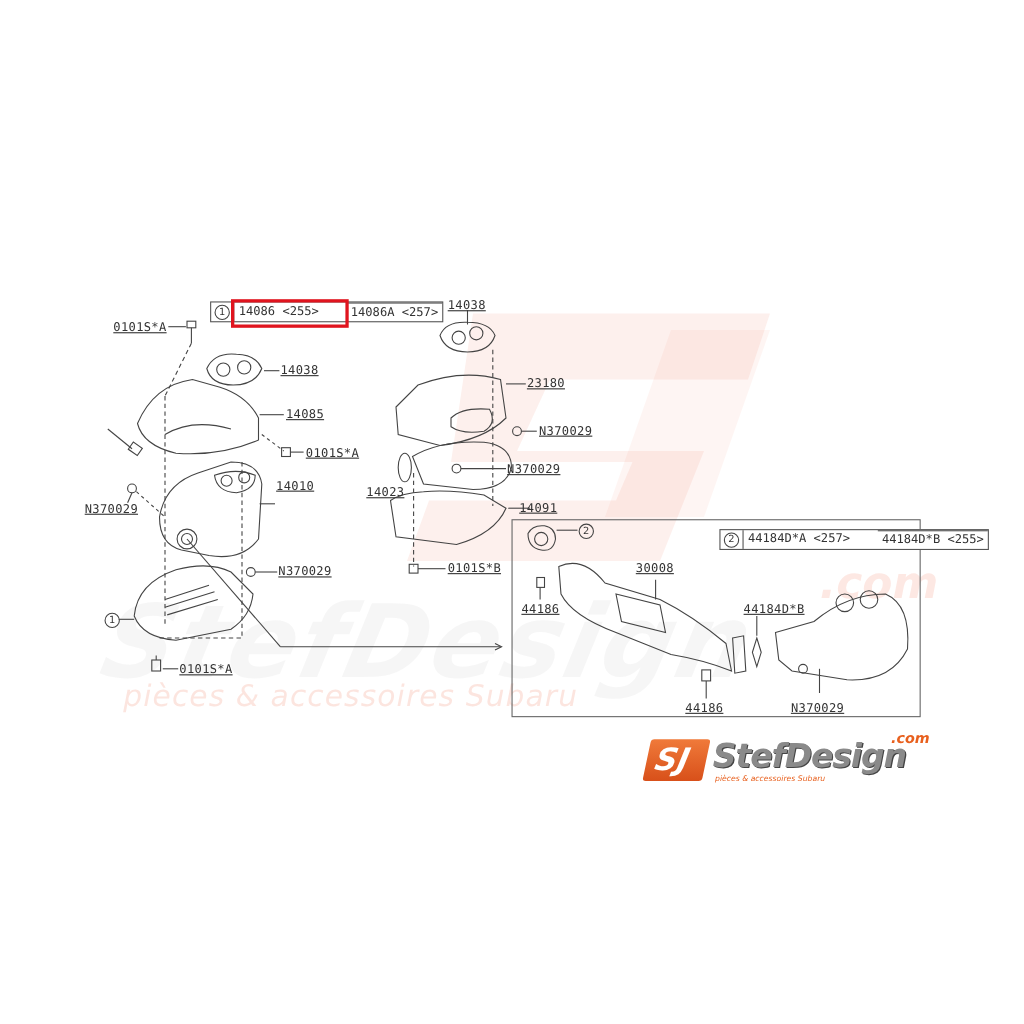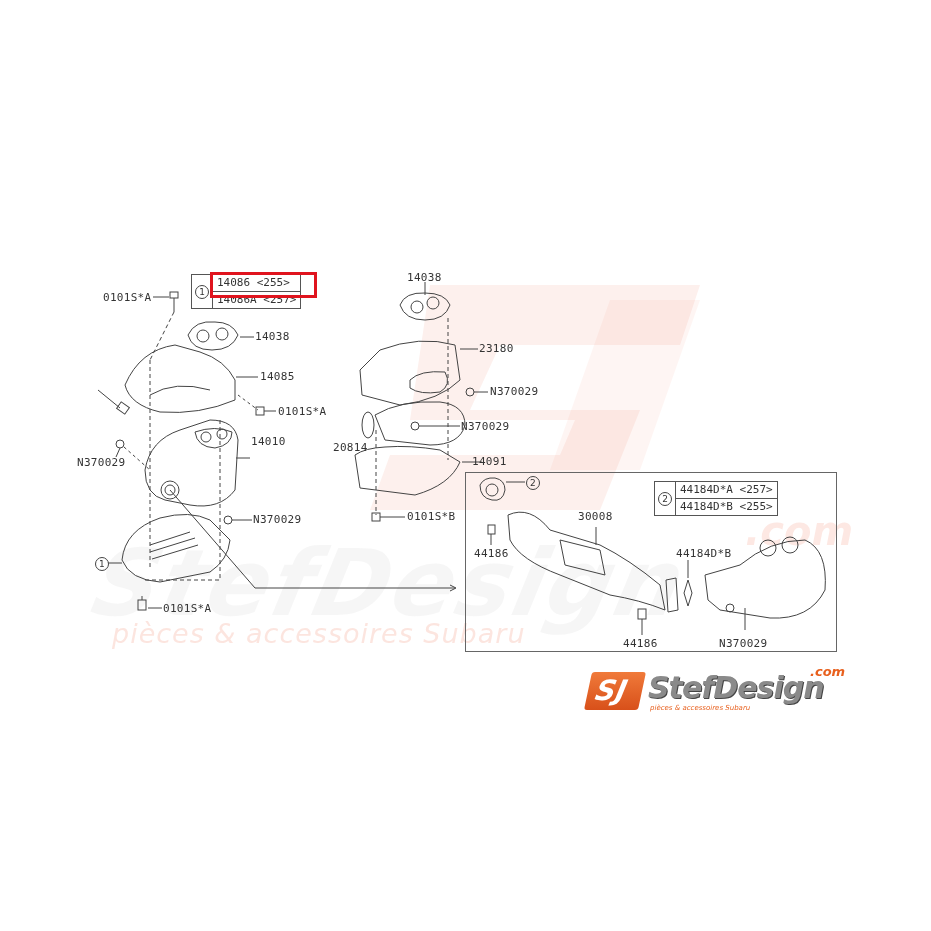--- a/index.html
+++ b/index.html
@@ -1,26 +1,26 @@
 <!DOCTYPE html>
 <html><head>
   <meta charset="utf-8">
   <style>
     html, body { margin: 0; padding: 0; background: #ffffff; }
     body { width: 931px; height: 931px; position: relative; overflow: hidden;
            font-family: "DejaVu Sans Mono", "Liberation Mono", monospace; }
     .canvas { position: absolute; left: 0; top: 0; width: 931px; height: 931px; }
-    .lbl { position: absolute; font-size: 11px; color: #333; white-space: nowrap; line-height: 12px; letter-spacing: 0.3px; }
+    .lbl { position: absolute; font-size: 11px; color: #333; white-space: nowrap; line-height: 12px; letter-spacing: 0.3px; text-decoration: underline; }
     .wm-text { position: absolute; font-family: "DejaVu Sans", "Liberation Sans", sans-serif; font-style: italic; white-space: nowrap; }
     .wm-big { left: 95px; top: 530px; font-size: 92px; font-weight: bold; color: rgba(200,200,200,0.16); letter-spacing: 2px; transform: skewX(-12deg); }
     .wm-sub { left: 112px; top: 618px; font-size: 27px; color: rgba(240,110,80,0.18); letter-spacing: 1px; }
     .wm-com { left: 745px; top: 508px; font-size: 40px; font-weight: bold; color: rgba(240,110,80,0.16); }
     .table-box { position: absolute; border: 1px solid #555; background: #fff; display: flex; font-size: 11px; color: #333; }
     .table-box .marker { width: 20px; border-right: 1px solid #555; display: flex; align-items: center; justify-content: center; }
-    .table-box .rows { display: flex; flex-direction: column; }
+    .table-box .rows { display: flex; flex-direction: row; gap: 21px; }
     .table-box .row { padding: 1px 4px; height: 14px; line-height: 14px; white-space: nowrap; }
     .table-box .row + .row { border-top: 1px solid #555; }
     .circ { display: inline-block; width: 12px; height: 12px; border: 1px solid #444; border-radius: 50%; font-size: 9px; line-height: 12px; text-align: center; color: #333; font-family: "DejaVu Sans", sans-serif; }
     .highlight { position: absolute; border: 3px solid #e0141e; }
     .inset { position: absolute; left: 465px; top: 472px; width: 370px; height: 178px; border: 1px solid #666; }
     .logo { position: absolute; left: 588px; top: 668px; width: 260px; height: 48px; }
     .logo .mark { position: absolute; left: 0; top: 4px; width: 54px; height: 38px; background: linear-gradient(#f07a3a, #d8501a); transform: skewX(-12deg); border-radius: 3px; }
     .logo .mark span { position: absolute; left: 8px; top: 2px; font-family: "DejaVu Sans", sans-serif; font-weight: bold; font-style: italic; font-size: 28px; color: #fff; }
     .logo .word { position: absolute; left: 60px; top: 2px; font-family: "DejaVu Sans", sans-serif; font-weight: bold; font-style: italic; font-size: 30px; color: #8a8a8a; letter-spacing: -1px; text-shadow: 1px 1px 0 #444; }
     .logo .dotcom { position: absolute; left: 222px; top: -4px; font-family: "DejaVu Sans", sans-serif; font-weight: bold; font-style: italic; font-size: 13px; color: #e8601e; }
@@ -153,21 +153,21 @@
   <div class="lbl" style="left:77px;top:457px;">N370029</div>
   <div class="lbl" style="left:251px;top:436px;">14010</div>
   <div class="lbl" style="left:253px;top:514px;">N370029</div>
   <div class="lbl" style="left:95px;top:557px;"><span class="circ">1</span></div>
   <div class="lbl" style="left:163px;top:603px;">0101S*A</div>
 
   <div class="lbl" style="left:407px;top:272px;">14038</div>
   <div class="lbl" style="left:479px;top:343px;">23180</div>
   <div class="lbl" style="left:490px;top:386px;">N370029</div>
   <div class="lbl" style="left:461px;top:421px;">N370029</div>
-  <div class="lbl" style="left:333px;top:442px;">20814</div>
+  <div class="lbl" style="left:333px;top:442px;">14023</div>
   <div class="lbl" style="left:472px;top:456px;">14091</div>
   <div class="lbl" style="left:407px;top:511px;">0101S*B</div>
 
   <div class="inset"></div>
   <div class="lbl" style="left:526px;top:476px;"><span class="circ">2</span></div>
 
   <div class="table-box" style="left:654px;top:481px;">
     <div class="marker">
         <span class="circ">2</span>
       </div>

